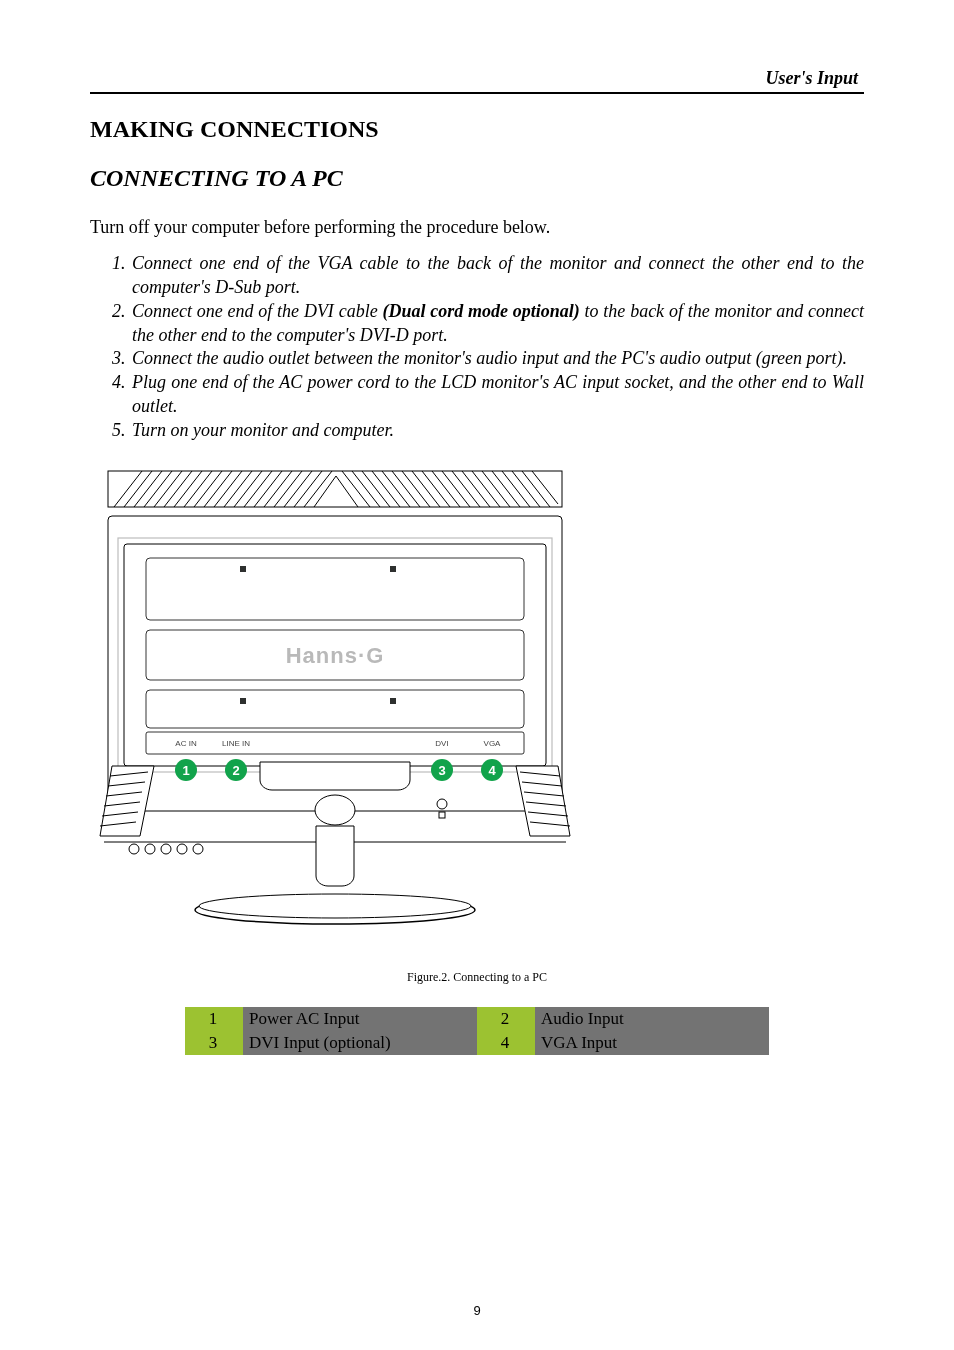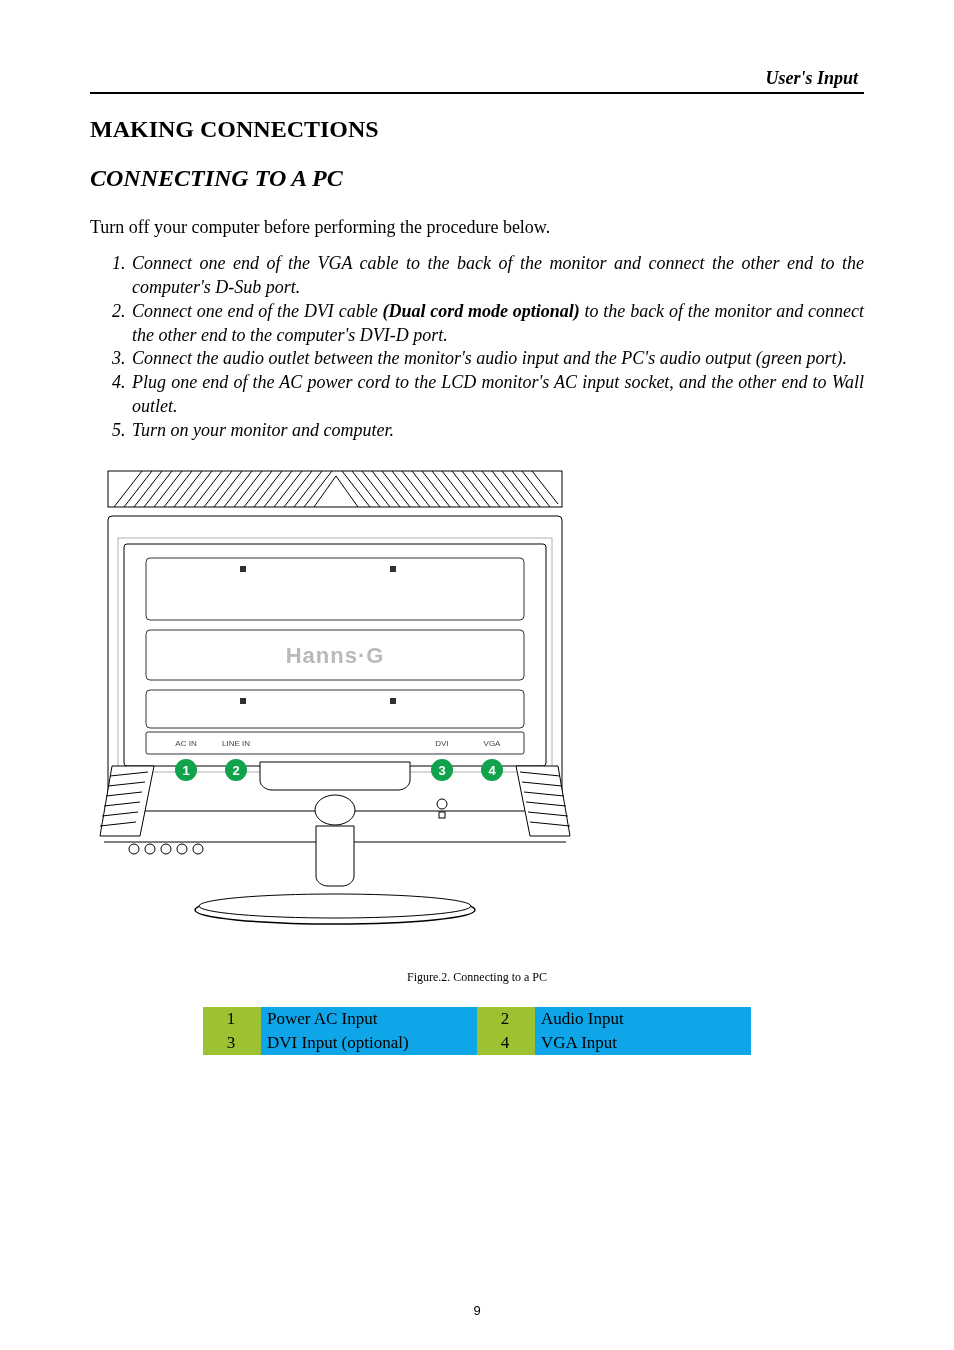--- a/index.html
+++ b/index.html
@@ -71,22 +71,22 @@
       margin: 0 auto;
       font-size: 17px;
     }
     table.conn td { padding: 2px 8px 2px 6px; }
     .numcell {
       background: #9cc231;
       text-align: center;
       width: 58px;
     }
     .labcell {
-      background: #0ea5e9;
-      width: 216px;
+      background: #737373;
+      width: 234px;
       margin-left: 10px;
     }
     .footer-page {
       position: absolute;
       left: 0; right: 0; bottom: 32px;
       text-align: center;
       font-family: Arial, sans-serif;
       font-size: 13px;
     }
 

